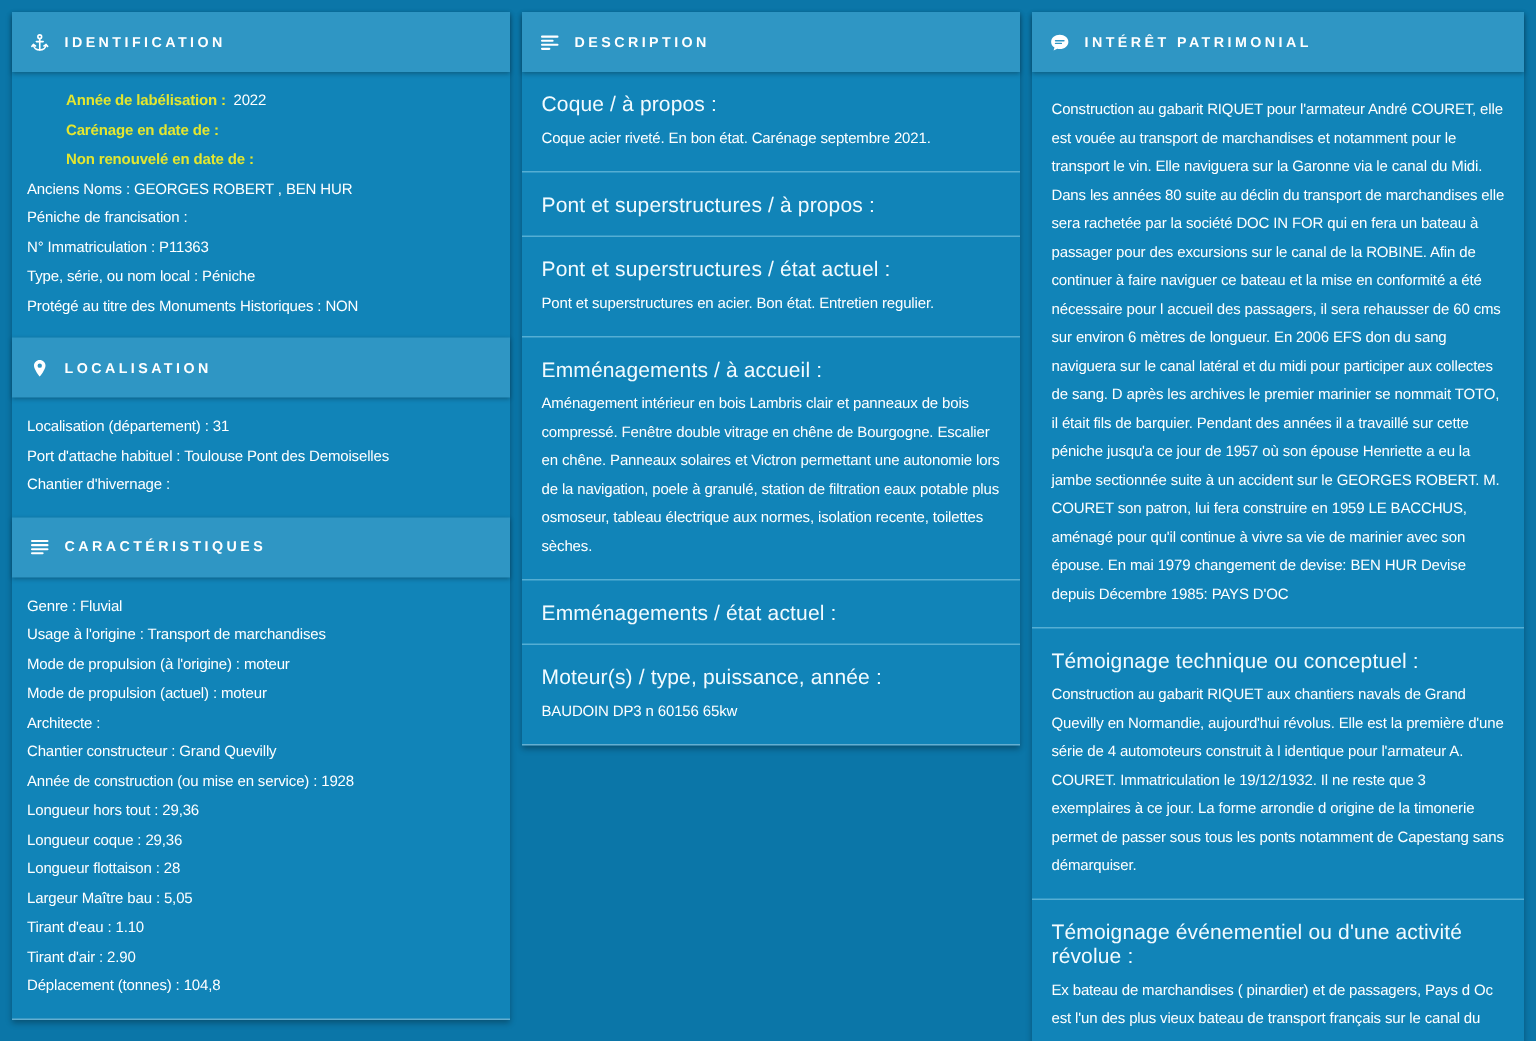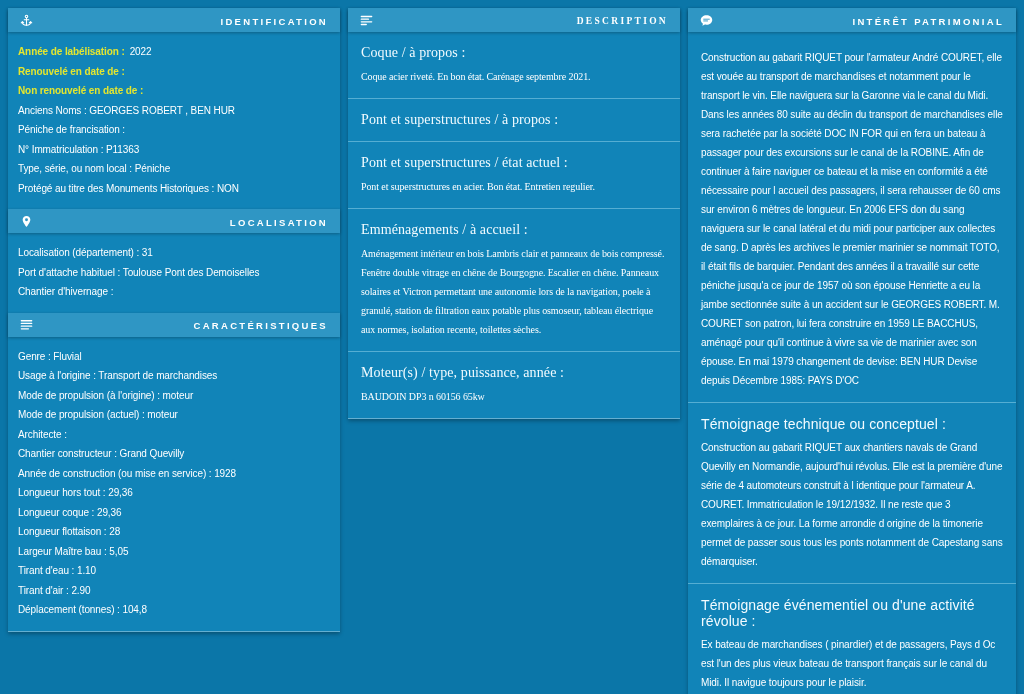--- a/index.html
+++ b/index.html
@@ -6,49 +6,48 @@
   html, body { margin: 0; padding: 0; }
   body {
     width: 1024px; height: 694px; overflow: hidden;
     background: #0b76a8;
     font-family: "Liberation Sans", "DejaVu Sans", sans-serif;
   }
   .layout {
     display: flex; gap: 8px; padding: 8px; align-items: flex-start;
   }
   .col-left  { width: 332px; flex: 0 0 auto; }
-  .col-mid   { width: 332px; flex: 0 0 auto; font-family: Liberation Serif, serif; }
+  .col-mid   { width: 332px; flex: 0 0 auto; }
   .col-right { width: 328px; flex: 0 0 auto; }
 
   .card {
     background: #1184b8;
     box-shadow: 0 2px 4px rgba(0,0,0,.30);
     border-bottom: 1px solid rgba(255,255,255,.35);
   }
 
   .bar {
-    height: 24px; display: flex; align-items: center; gap: 10px;
+    height: 40px; display: flex; align-items: center; gap: 10px;
     padding: 0 12px;
     background: #2f96c4;
     box-shadow: 0 1px 3px rgba(0,0,0,.28);
     position: relative;
-    justify-content: space-between;
   }
   .bar-title {
     color: #ffffff; font-size: 9.5px; font-weight: 600;
     letter-spacing: 2.3px; white-space: nowrap; transform: translateY(0.5px);
   }
   .icon { width: 13px; height: 13px; flex: 0 0 auto; display: block; }
 
   .fields { padding: 10px 10px 11px; }
   .frow {
     color: #ffffff; font-size: 10px; line-height: 19.5px;
     letter-spacing: -0.1px; white-space: nowrap;
   }
-  .hl { color: #e4e62f; font-weight: bold; }
+  .hl { color: #e4e62f; font-weight: bold; margin-left: 26px; }
   .hl-val { color: #ffffff; margin-left: 5px; }
 
   .sec { padding: 10px 13px 11px; border-bottom: 1px solid #55aed3; }
   .sec:last-child { border-bottom: none; }
   .sec h3 {
     margin: 3px 0 2px; color: #f2fbff; font-size: 14px;
     font-weight: 400; letter-spacing: 0.1px;
   }
   .sec p {
     margin: 6px 0 1px; color: #ffffff; font-size: 10px;
@@ -73,21 +72,21 @@
           <path d="M4.3 14.3l-2 2.2M4.3 14.3l2.5 1.7M19.7 14.3l2 2.2M19.7 14.3l-2.5 1.7"></path>
         </svg>
         <span class="bar-title">IDENTIFICATION</span>
       </div>
 
       <div class="fields">
         <div class="frow">
           <span class="hl">Année de labélisation :</span><span class="hl-val">2022</span>
         </div>
         <div class="frow">
-          <span class="hl">Renouvelé en date de :</span><span class="hl-val"></span>
+          <span class="hl">Carénage en date de :</span><span class="hl-val"></span>
         </div>
         <div class="frow">
           <span class="hl">Non renouvelé en date de :</span><span class="hl-val"></span>
         </div>
         <div class="frow">Anciens Noms : GEORGES ROBERT , BEN HUR</div>
         <div class="frow">Péniche de francisation :</div>
         <div class="frow">N° Immatriculation : P11363</div>
         <div class="frow">Type, série, ou nom local : Péniche</div>
         <div class="frow">Protégé au titre des Monuments Historiques : NON</div>
       </div>
@@ -152,20 +151,24 @@
       </section>
       <section class="sec">
         <h3>Pont et superstructures / état actuel :</h3>
         <p>Pont et superstructures en acier. Bon état. Entretien regulier.</p>
       </section>
       <section class="sec">
         <h3>Emménagements / à accueil :</h3>
         <p>Aménagement intérieur en bois Lambris clair et panneaux de bois compressé. Fenêtre double vitrage en chêne de Bourgogne. Escalier en chêne. Panneaux solaires et Victron permettant une autonomie lors de la navigation, poele à granulé, station de filtration eaux potable plus osmoseur, tableau électrique aux normes, isolation recente, toilettes sèches.</p>
       </section>
       <section class="sec">
+        <h3>Emménagements / état actuel :</h3>
+
+      </section>
+      <section class="sec">
         <h3>Moteur(s) / type, puissance, année :</h3>
         <p>BAUDOIN DP3 n 60156 65kw</p>
       </section>
 
     </div>
   </div>
 
   <div class="col-right">
     <div class="card">
 

